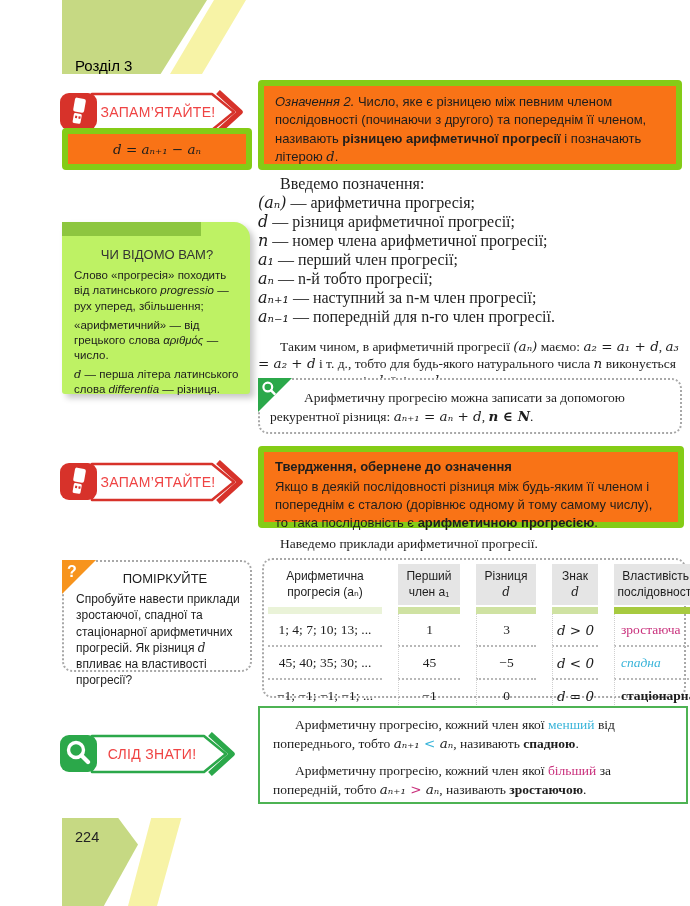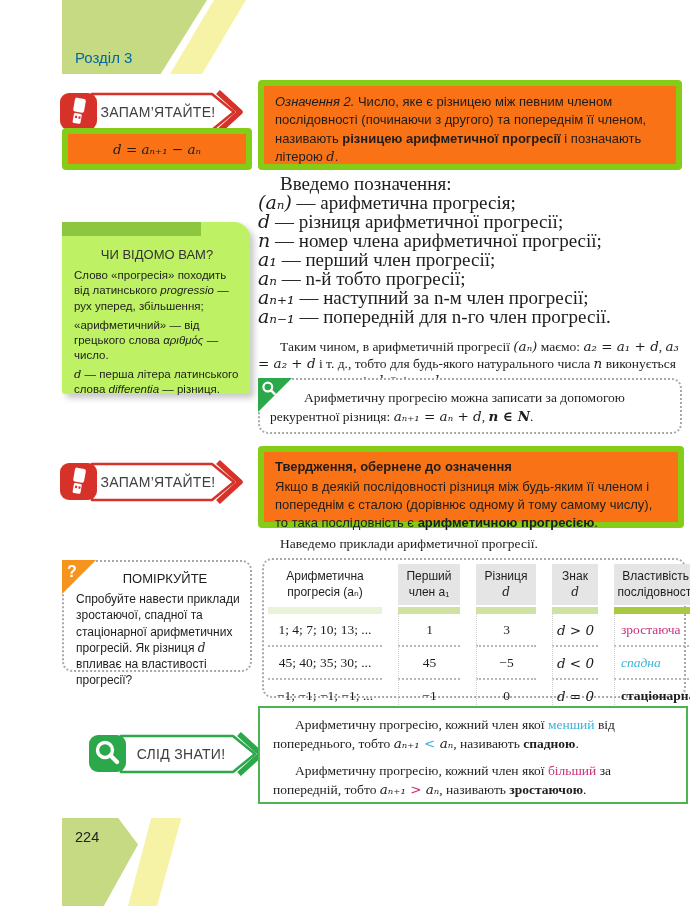--- a/index.html
+++ b/index.html
@@ -3,54 +3,54 @@
 <meta charset="utf-8">
 <style>
   html,body{margin:0;padding:0;background:#ffffff;}
   .page{position:relative;width:690px;height:906px;background:#ffffff;overflow:hidden;
         font-family:"Liberation Sans","DejaVu Sans",sans-serif;color:#1d1d1d;}
   .abs{position:absolute;}
 
   
   .deco-top-green{left:62px;top:0;width:145px;height:74px;background:#c6d983;
       clip-path:polygon(0 0,100% 0,68% 100%,0 100%);}
-  .chapter{position:absolute;left:13px;bottom:8px;font-size:15px;color:#0369a1;}
+  .chapter{position:absolute;left:13px;bottom:0;font-size:15px;color:#000000;}
   .deco-top-yellow{left:170px;top:0;width:80px;height:74px;background:#f7f3a6;
       clip-path:polygon(55% 0,95% 0,40% 100%,0 100%);}
   .deco-bot-green{left:62px;top:818px;width:76px;height:88px;background:#c6d983;
       clip-path:polygon(0 0,74% 0,100% 30%,55% 100%,0 100%);}
   .page-num{position:absolute;left:13px;top:11px;font-size:14.5px;color:#222;}
   .deco-bot-yellow{left:128px;top:818px;width:58px;height:88px;background:#f7f3a6;
       clip-path:polygon(40% 0,92% 0,50% 100%,0 100%);}
 
   
   .banner{width:212px;height:44px;}
   .banner svg.arrow{position:absolute;left:26px;top:0;}
   .banner-icon{position:absolute;left:0;top:3px;width:37px;height:37px;border-radius:9px;}
   .banner-icon.red{background:#d7322a;}
   .banner-icon.green{background:#2ba84a;}
   .banner-label{position:absolute;left:40px;top:0;width:116px;height:44px;display:flex;
-      align-items:center;justify-content:center;font-size:14px;letter-spacing:.3px;color:#404040;white-space:nowrap;}
+      align-items:center;justify-content:center;font-size:14px;letter-spacing:.3px;color:#ef4444;white-space:nowrap;}
 
   
   .cream-box{background:#f97316;border:6px solid #84cc16;border-radius:4px;}
   .formula-box{left:62px;top:128px;width:178px;height:30px;display:flex;align-items:center;justify-content:center;}
   .def-box{left:258px;top:80px;width:424px;height:90px;padding:7px 11px;box-sizing:border-box;
       font-size:13px;line-height:1.42;}
   .stmt-box{left:258px;top:446px;width:426px;height:82px;padding:6px 11px;box-sizing:border-box;
       font-size:13px;line-height:1.38;}
   .stmt-title{font-weight:bold;margin-bottom:2px;}
 
   
   .serif{font-family:"Liberation Serif","DejaVu Serif",serif;}
   .math{font-family:"DejaVu Serif","Liberation Serif",serif;font-style:italic;}
   .bold{font-weight:bold;}
   .ital{font-style:italic;}
 
-  .notation{left:258px;top:174px;width:426px;font-size:19px;line-height:19px;}
+  .notation{left:258px;top:174px;width:426px;font-size:16px;line-height:19px;}
   .notation .intro{text-indent:22px;}
   .thus-par{left:258px;top:324px;width:428px;font-size:13.5px;line-height:17px;text-indent:22px;}
 
   
   .dash-box{border:2px dotted #a8a8a8;border-radius:10px;background:#fff;box-sizing:border-box;}
   .note-box{left:258px;top:378px;width:424px;height:56px;padding:8px 12px 6px 10px;
       font-size:13.5px;line-height:19px;}
   .note-box .txt{text-indent:34px;}
   .corner-tri{position:absolute;left:-2px;top:-2px;width:34px;height:34px;
       clip-path:polygon(0 0,100% 0,0 100%);}
@@ -242,21 +242,21 @@
       <div class="td sep vline prop prop-down">спадна</div>
 
       <div class="td sep">−1; −1; −1; −1; ...</div>
       <div class="td sep vline">−1</div>
       <div class="td sep vline">0</div>
       <div class="td sep vline sign">d = 0</div>
       <div class="td sep vline prop prop-stat">стаціонарна</div>
     </div>
   </div>
 
-  <div class="abs banner" style="left:60px;top:732px;margin-left:29px;">
+  <div class="abs banner" style="left:60px;top:732px;">
     <svg class="arrow" width="186" height="44" viewBox="0 0 186 44">
       <polygon points="6,4 118,4 140,22 118,40 6,40" fill="#ffffff" stroke="#2ba84a" stroke-width="2.6" stroke-linejoin="round"></polygon>
       <path d="M124,2 L146,22 L124,42" fill="none" stroke="#2ba84a" stroke-width="5.5" stroke-linejoin="round"></path>
     </svg>
     <div class="banner-icon green">
       <svg width="37" height="37" viewBox="0 0 37 37">
         <circle cx="16" cy="15" r="7.5" fill="none" stroke="#ffffff" stroke-width="3.4"></circle>
         <line x1="21.5" y1="20.5" x2="28" y2="27" stroke="#ffffff" stroke-width="4.2" stroke-linecap="round"></line>
       </svg>
     </div>

